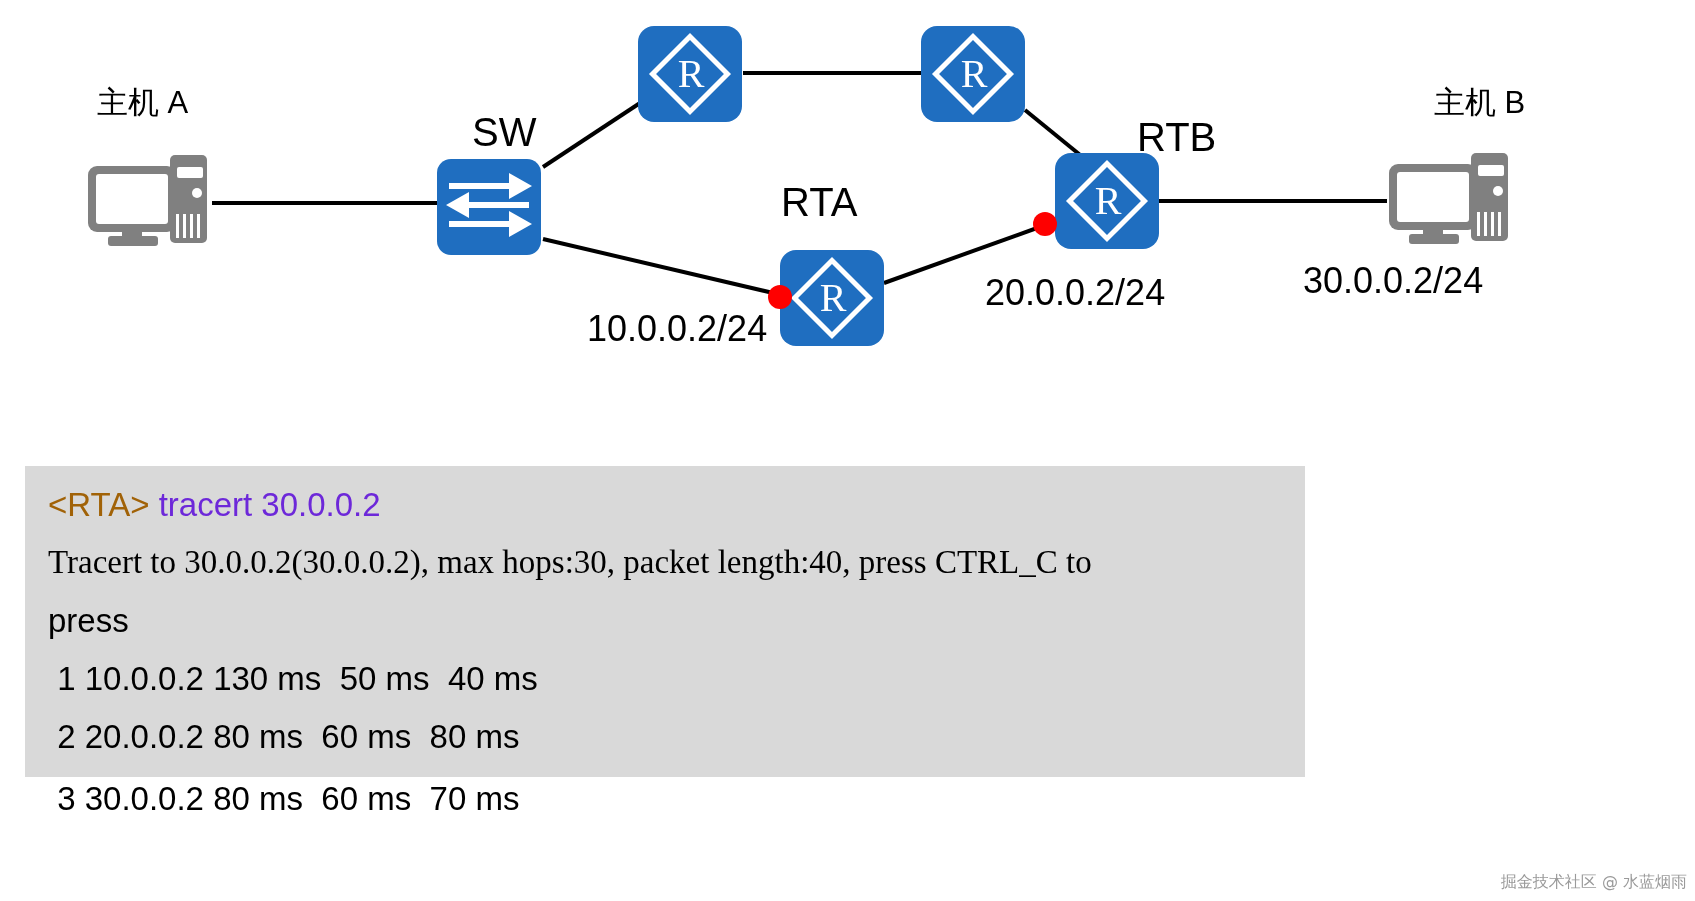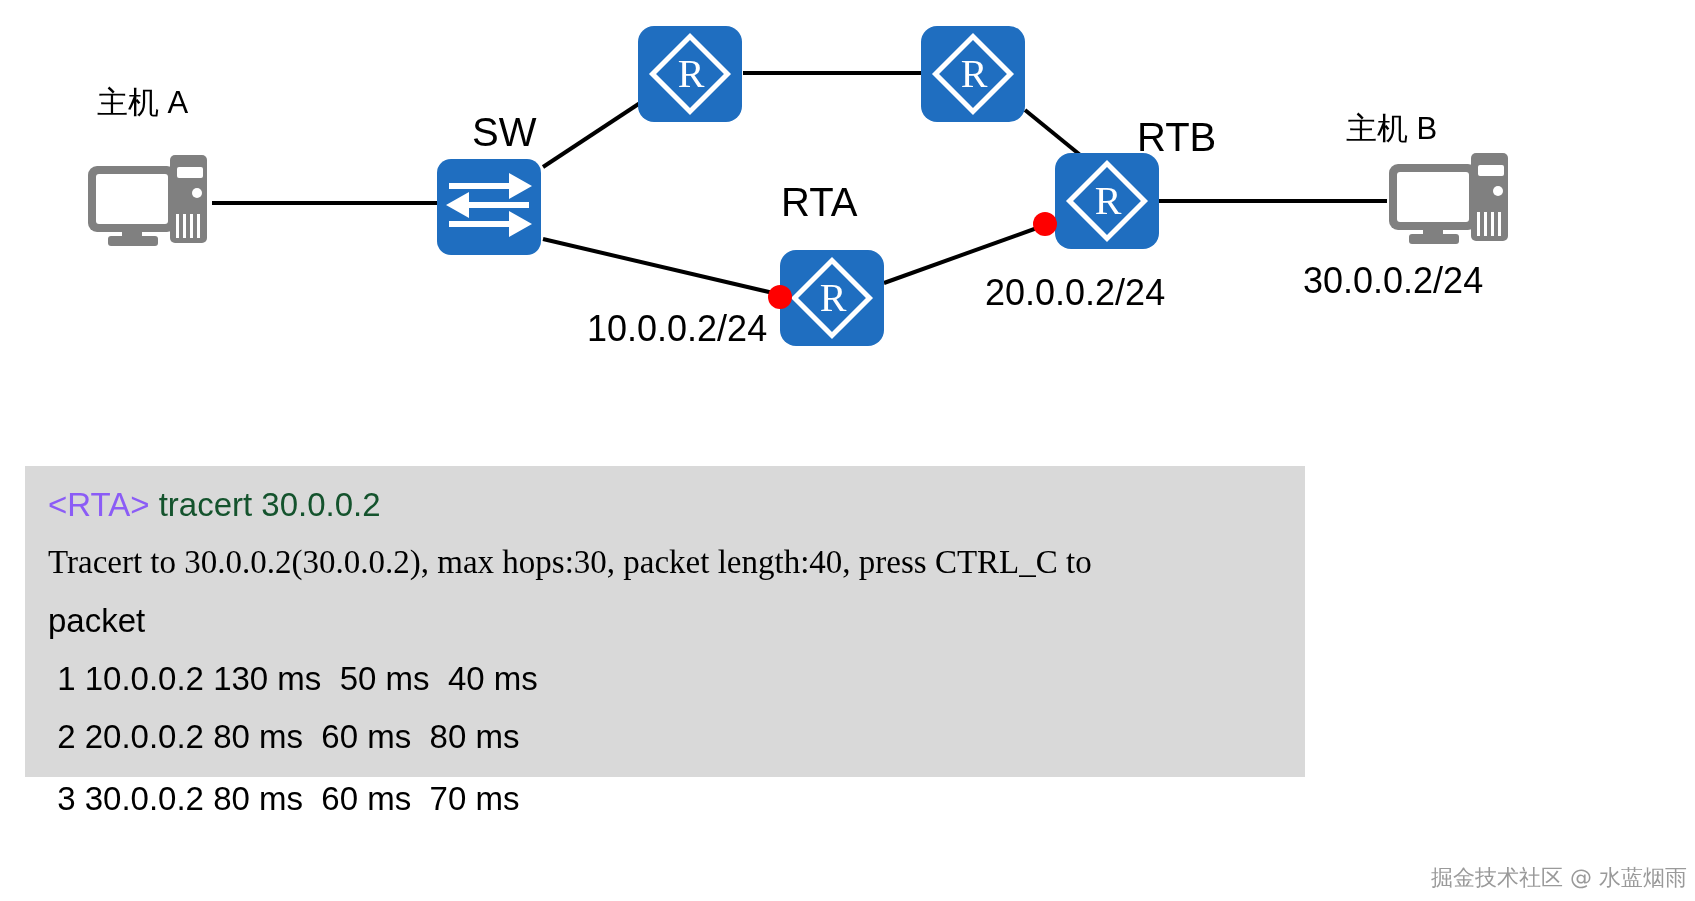--- a/index.html
+++ b/index.html
@@ -128,29 +128,29 @@
   }
   .cline {
     position: absolute;
     left: 23px;
     white-space: pre;
     font-size: 33px;
     line-height: 1;
     color: #000000;
     font-family: "Liberation Sans", "DejaVu Sans", sans-serif;
   }
-  .cline .prompt { color: #8b5cf6; }
-  .cline .cmd { color: #14532d; }
+  .cline .prompt { color: #a16207; }
+  .cline .cmd { color: #6d28d9; }
 
   
   #watermark {
     position: absolute;
     right: 8px;
     bottom: 8px;
-    font-size: 22px;
+    font-size: 16px;
     color: #9a9a9a;
     white-space: nowrap;
     font-family: "DejaVu Sans", "Liberation Sans", sans-serif;
   }
 </style>
 </head>
 <body>
 
 <div id="topology">
 
@@ -237,35 +237,35 @@
       <rect x="90" y="62" width="3" height="24" fill="#ffffff"></rect>
       <rect x="97" y="62" width="3" height="24" fill="#ffffff"></rect>
       <rect x="104" y="62" width="3" height="24" fill="#ffffff"></rect>
       <rect x="111" y="62" width="3" height="24" fill="#ffffff"></rect>
       <rect x="2" y="14" width="88" height="66" rx="9" fill="#808080"></rect>
       <rect x="10" y="22" width="72" height="50" rx="3" fill="#ffffff"></rect>
       <rect x="36" y="78" width="20" height="7" fill="#808080"></rect>
       <rect x="22" y="84" width="50" height="10" rx="3" fill="#808080"></rect>
     </svg>
   </div>
-  <div class="lbl lbl-host" style="left:1346px; top:82px;margin-top:26px;">主机 B</div>
+  <div class="lbl lbl-host" style="left:1434px; top:82px;">主机 B</div>
   <div class="lbl lbl-ip" style="left:1303px; top:260px;">30.0.0.2/24</div>
 
 </div>
 
 <div id="console">
   <div id="console-box"></div>
 
   <div class="console-lines">
 
     <div class="cline" style="top:22px;"><span class="prompt">&lt;RTA&gt;</span><span> </span><span class="cmd">tracert 30.0.0.2</span></div>
 
     <div class="cline" style="top:80px;font-family:Liberation Serif, serif;">Tracert to 30.0.0.2(30.0.0.2), max hops:30, packet length:40, press CTRL_C to</div>
 
-    <div class="cline" style="top:138px;">packet</div>
+    <div class="cline" style="top:138px;">press</div>
 
     <div class="cline" style="top:196px;"> 1 10.0.0.2 130 ms  50 ms  40 ms</div>
 
     <div class="cline" style="top:254px;"> 2 20.0.0.2 80 ms  60 ms  80 ms</div>
 
     <div class="cline" style="top:316px;"> 3 30.0.0.2 80 ms  60 ms  70 ms</div>
 
   </div>
 </div>
 

